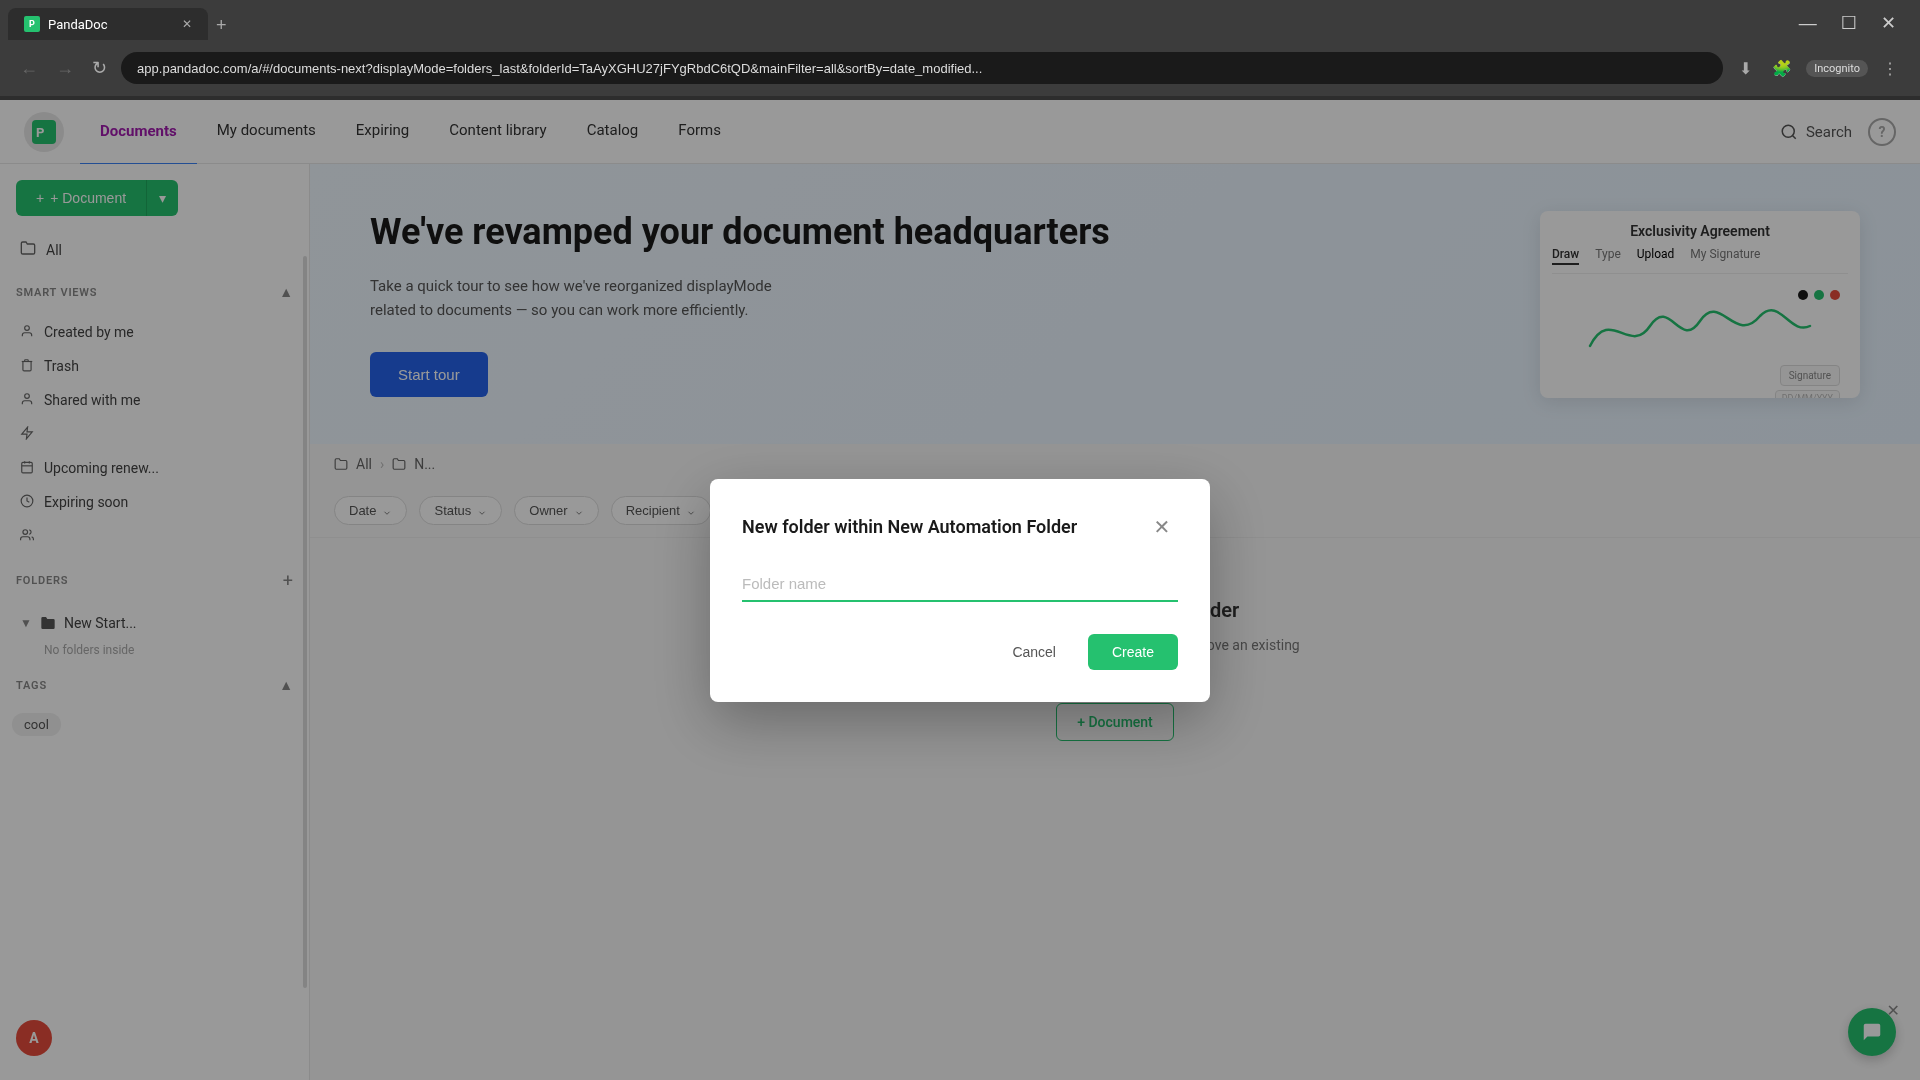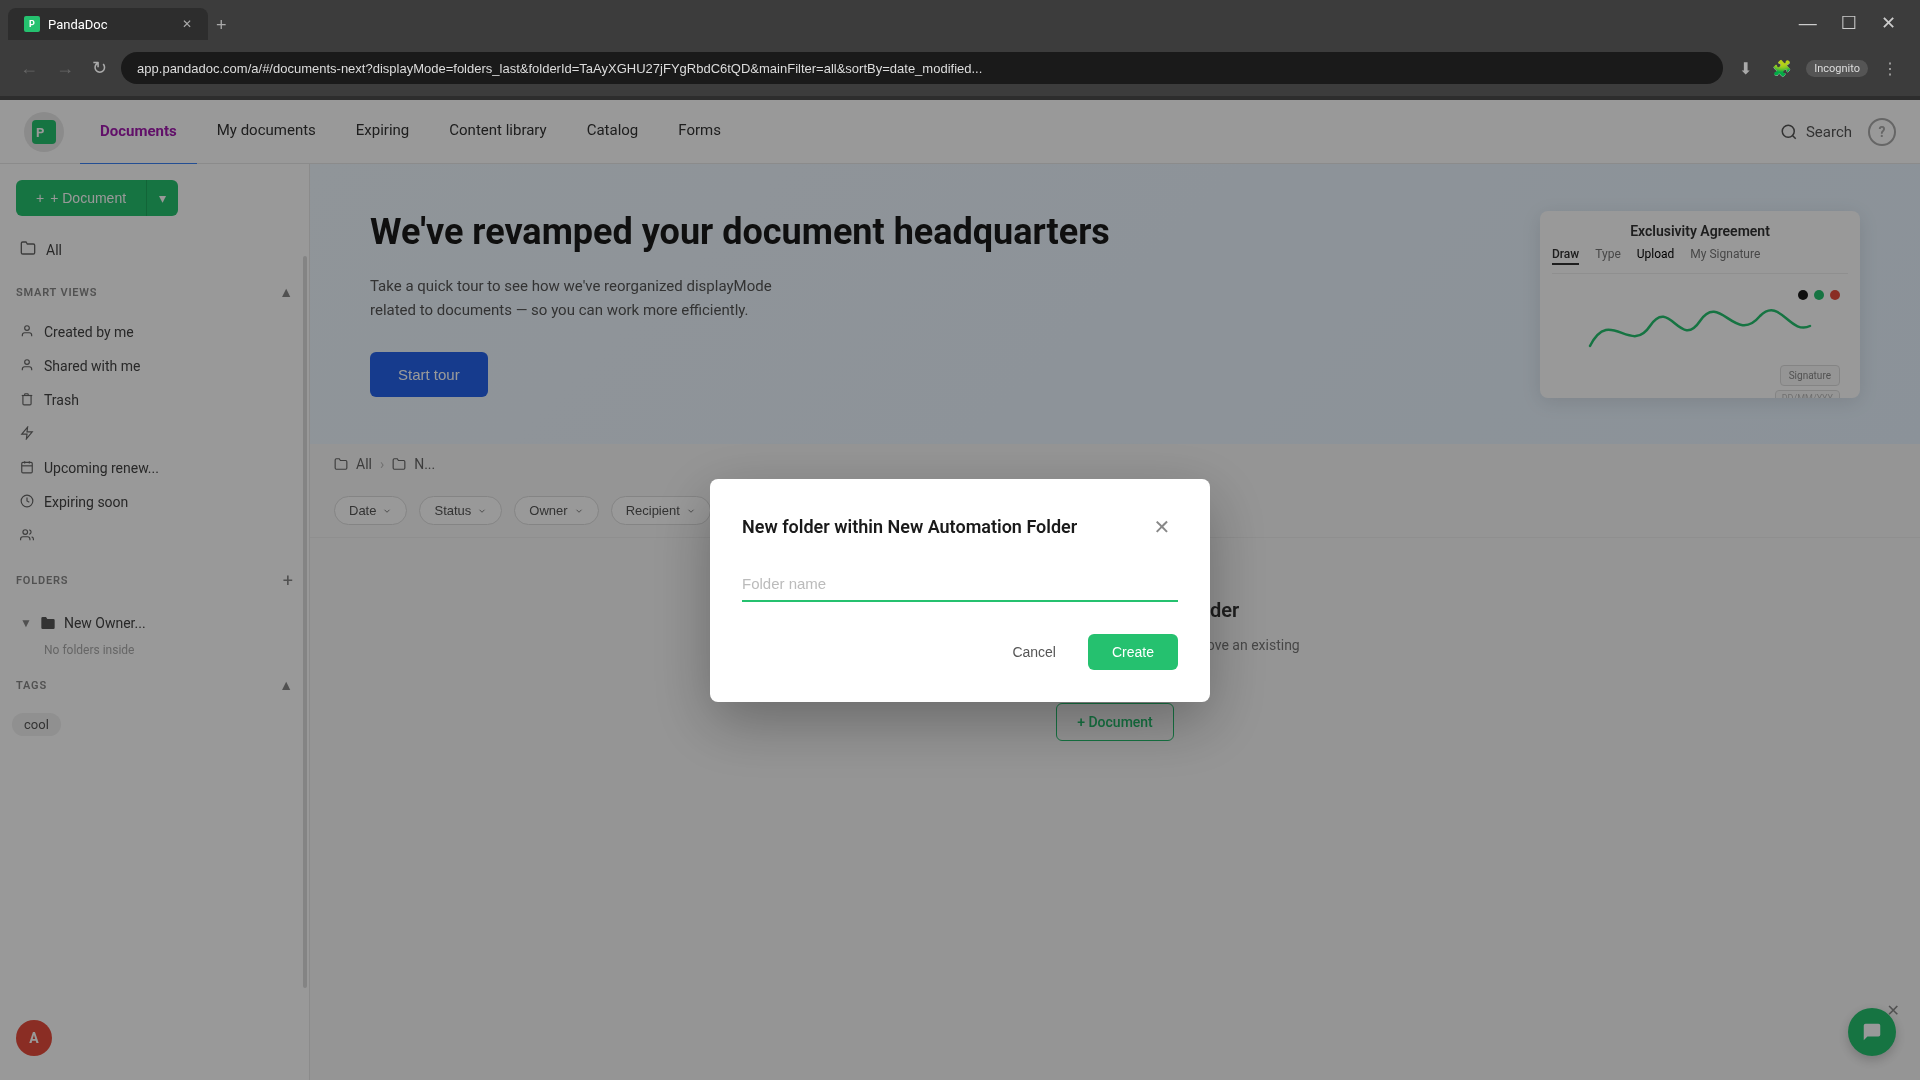--- a/index.html
+++ b/index.html
@@ -83,21 +83,21 @@
     .dot { width: 10px; height: 10px; border-radius: 50%; }
     .signature-svg { width: 100%; height: 80px; }
 
     
     .breadcrumb-bar { padding: 12px 24px; display: flex; align-items: center; gap: 8px; font-size: 14px; color: #666; }
     .breadcrumb-item { cursor: pointer; }
     .breadcrumb-sep { color: #bbb; }
 
     
     .filter-bar { padding: 12px 24px; display: flex; align-items: center; gap: 12px; border-bottom: 1px solid #eee; }
-    .filter-btn { display: flex; align-items: center; gap: 6px; padding: 6px 14px; border: 1px solid #ddd; border-radius: 20px; background: #fff; font-size: 13px; color: #555; cursor: pointer; }
+    .filter-btn { display: flex; align-items: flex-end; gap: 6px; padding: 6px 14px; border: 1px solid #ddd; border-radius: 20px; background: #fff; font-size: 13px; color: #555; cursor: pointer; }
 
     
     .empty-state { padding: 60px 24px; text-align: center; }
     .empty-state h3 { font-size: 20px; font-weight: 600; color: #333; margin-bottom: 12px; }
     .empty-state p { font-size: 14px; color: #777; line-height: 1.6; max-width: 400px; margin: 0 auto 24px; }
     .add-doc-link { display: inline-flex; align-items: center; gap: 6px; color: #25c16f; font-size: 14px; font-weight: 500; cursor: pointer; padding: 10px 20px; border: 1px solid #25c16f; border-radius: 6px; }
 
     
     .overlay { position: fixed; top: 100px; left: 0; right: 0; bottom: 0; background: rgba(0,0,0,0.4); z-index: 100; display: flex; align-items: center; justify-content: center; }
 
@@ -230,34 +230,34 @@
             <svg width="14" height="14" viewBox="0 0 24 24" fill="none" stroke="#666" stroke-width="2">
                 <path d="M20 21v-2a4 4 0 0 0-4-4H8a4 4 0 0 0-4 4v2"></path>
                 <circle cx="12" cy="7" r="4"></circle>
               </svg>
           </span>
           <span>Created by me</span>
         </div>
         <div class="smart-view-item">
           <span class="sv-icon">
             <svg width="14" height="14" viewBox="0 0 24 24" fill="none" stroke="#666" stroke-width="2">
+                <polyline points="3 6 5 6 21 6"></polyline>
+                <path d="M19 6v14a2 2 0 0 1-2 2H7a2 2 0 0 1-2-2V6m3 0V4a1 1 0 0 1 1-1h4a1 1 0 0 1 1 1v2"></path>
+              </svg>
+          </span>
+          <span>Trash</span>
+        </div>
+        <div class="smart-view-item">
+          <span class="sv-icon">
+            <svg width="14" height="14" viewBox="0 0 24 24" fill="none" stroke="#666" stroke-width="2">
                 <path d="M20 21v-2a4 4 0 0 0-4-4H8a4 4 0 0 0-4 4v2"></path>
                 <circle cx="12" cy="7" r="4"></circle>
               </svg>
           </span>
           <span>Shared with me</span>
-        </div>
-        <div class="smart-view-item">
-          <span class="sv-icon">
-            <svg width="14" height="14" viewBox="0 0 24 24" fill="none" stroke="#666" stroke-width="2">
-                <polyline points="3 6 5 6 21 6"></polyline>
-                <path d="M19 6v14a2 2 0 0 1-2 2H7a2 2 0 0 1-2-2V6m3 0V4a1 1 0 0 1 1-1h4a1 1 0 0 1 1 1v2"></path>
-              </svg>
-          </span>
-          <span>Trash</span>
         </div>
         <div class="smart-view-item">
           <span class="sv-icon">
             <svg width="14" height="14" viewBox="0 0 24 24" fill="none" stroke="#666" stroke-width="2">
                 <polygon points="13 2 3 14 12 14 11 22 21 10 12 10 13 2"></polygon>
               </svg>
           </span>
         </div>
         <div class="smart-view-item">
           <span class="sv-icon">
@@ -297,21 +297,21 @@
           <span style="color:#888;cursor:pointer;font-size:18px;">+</span>
         </div>
       </div>
 
       <div class="folders-section">
         <div class="folder-item">
           <span class="folder-expand">▼</span>
           <svg width="16" height="16" viewBox="0 0 24 24" fill="#555" stroke="none">
               <path d="M22 19a2 2 0 0 1-2 2H4a2 2 0 0 1-2-2V5a2 2 0 0 1 2-2h5l2 3h9a2 2 0 0 1 2 2z"></path>
             </svg>
-          <span>New Owner...</span>
+          <span>New Start...</span>
         </div>
         <div class="folder-no-content">No folders inside</div>
       </div>
 
       <div class="sidebar-section">
         <div class="sidebar-section-header">
           <span class="sidebar-section-title">TAGS</span>
           <span style="color:#888;cursor:pointer;font-size:14px;">▲</span>
         </div>
       </div>

